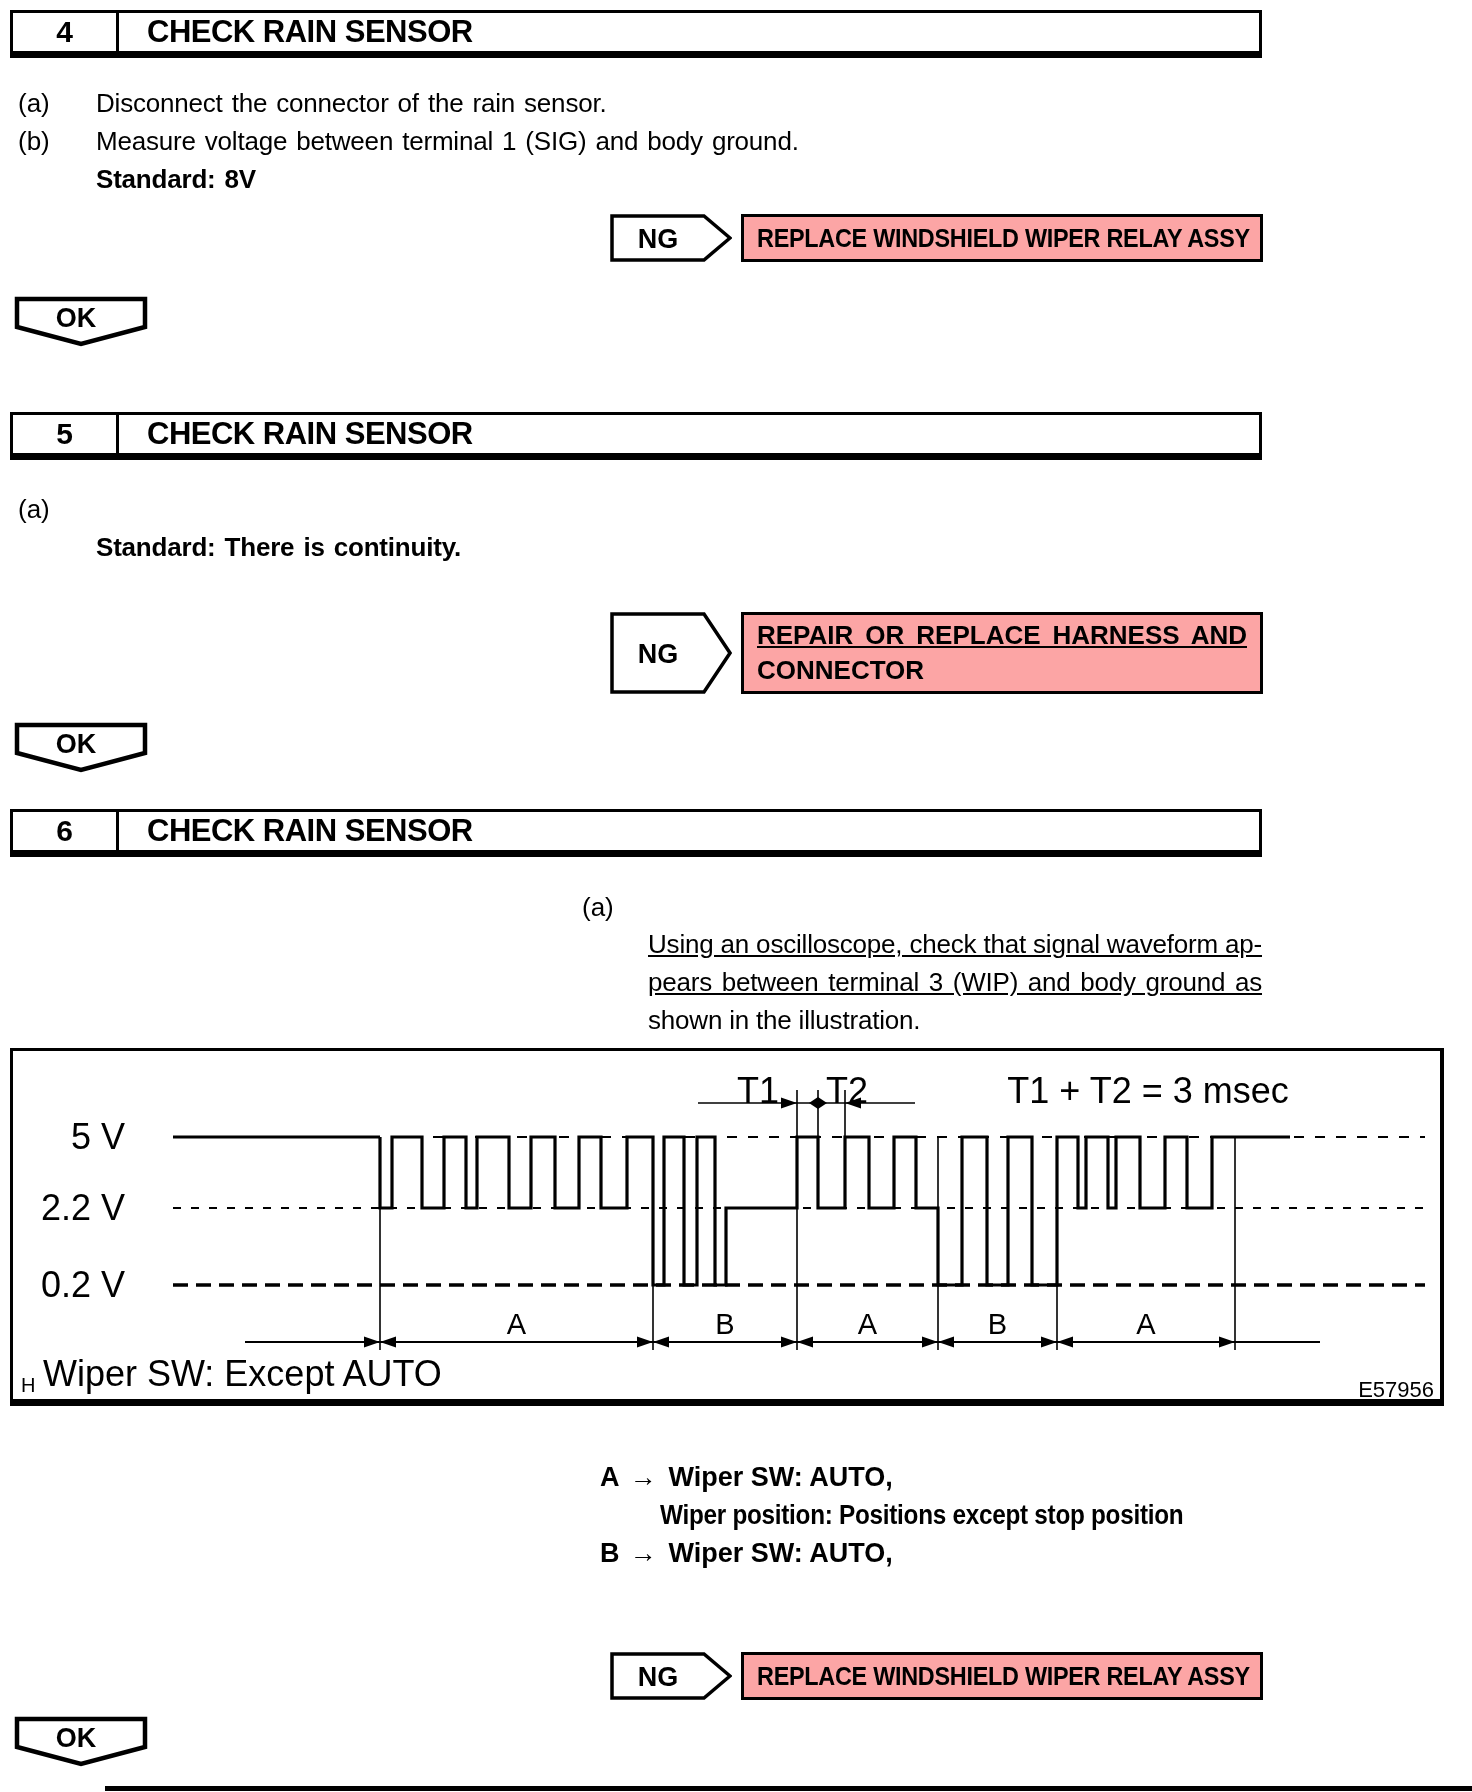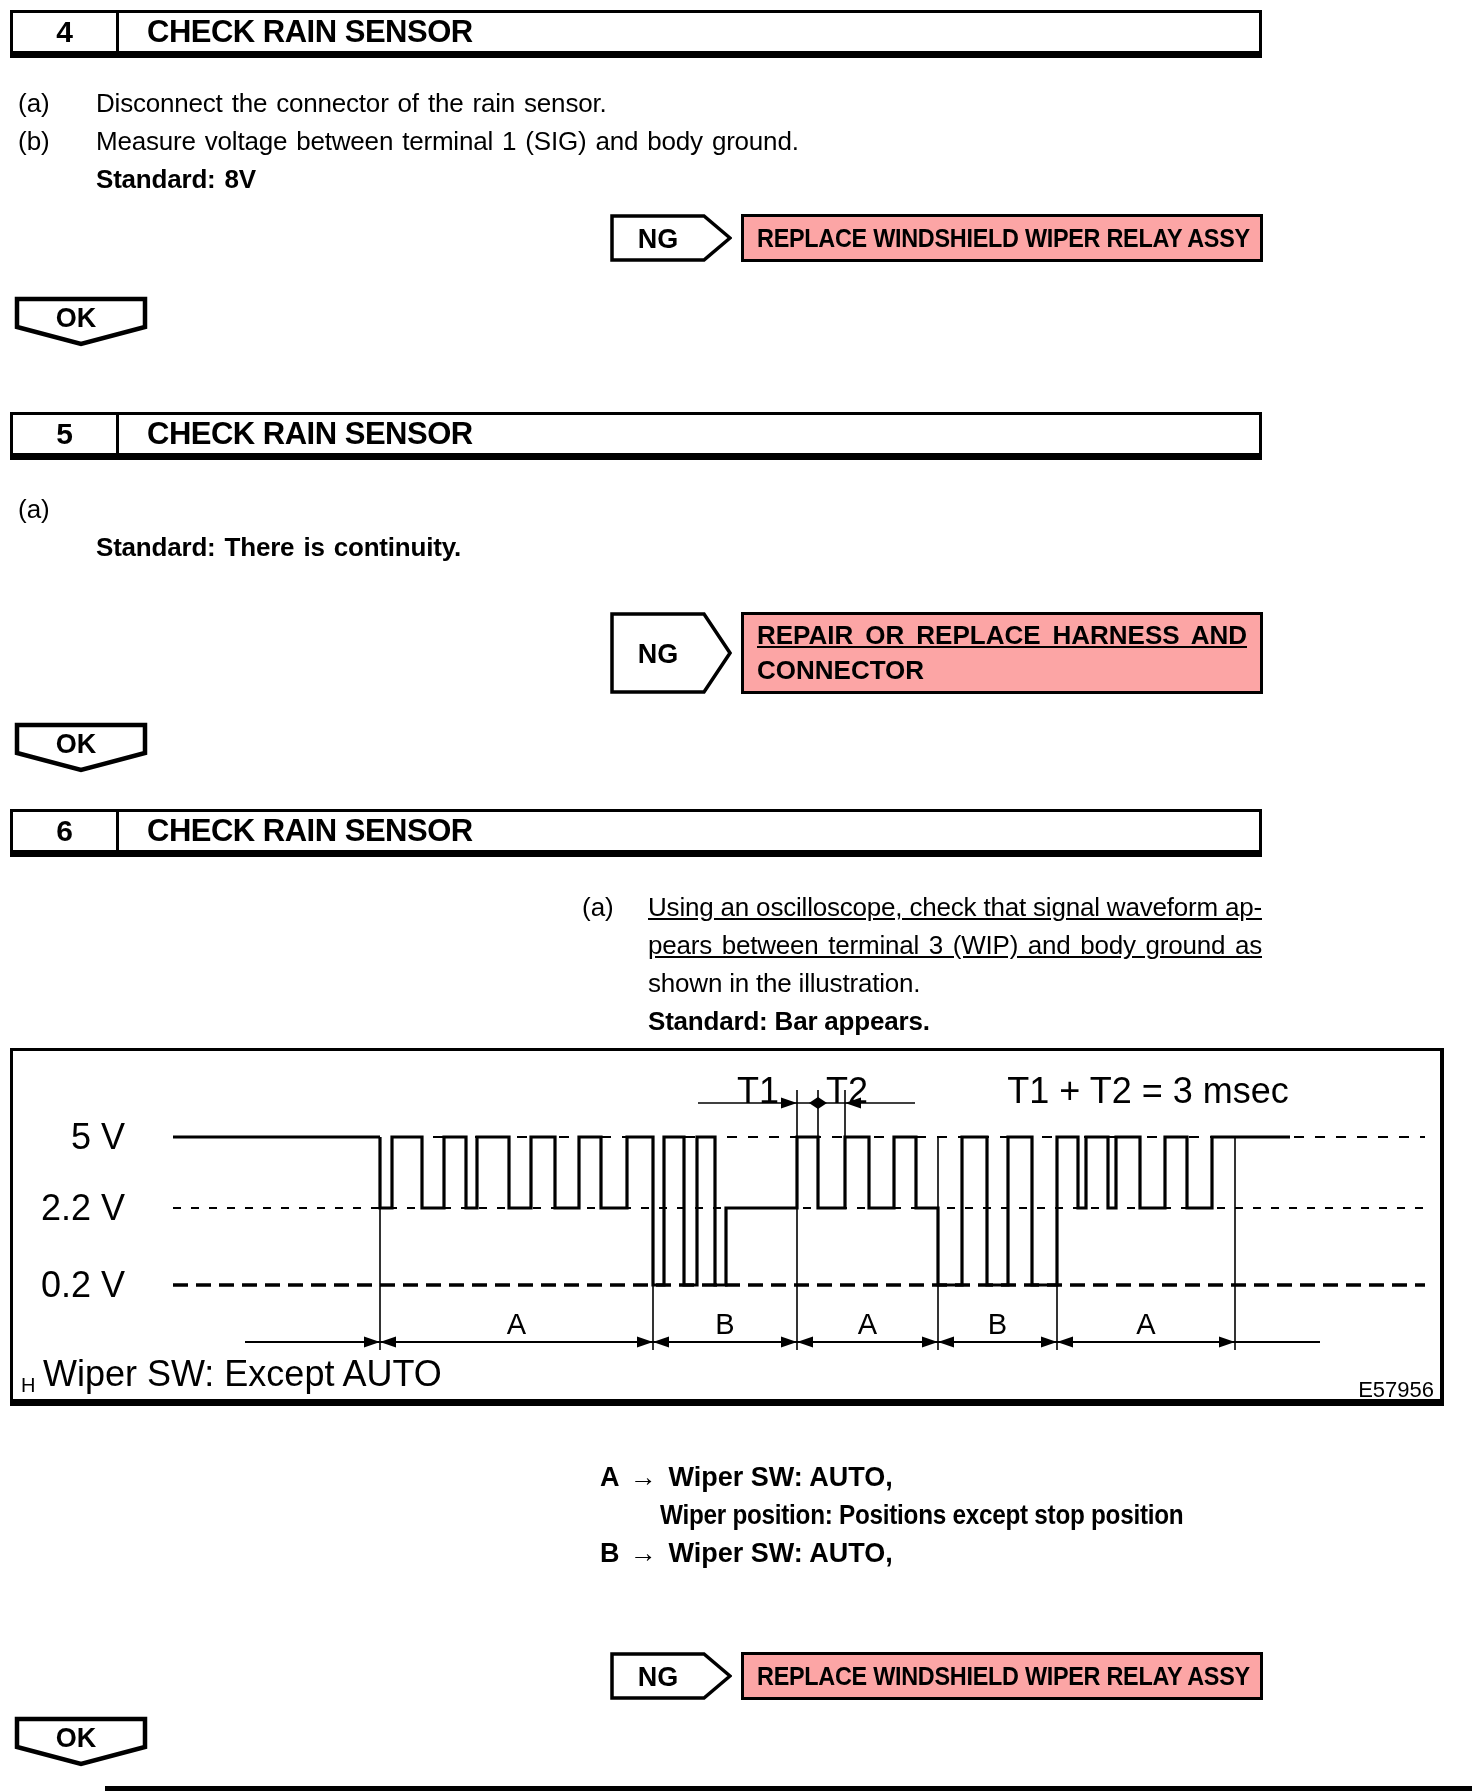--- a/index.html
+++ b/index.html
@@ -21,21 +21,21 @@
   .ngrow{position:absolute;left:610px;display:flex;align-items:stretch;}
   .ngpent{flex:none;margin-right:9px;}
   .ngbox{width:522px;border:3px solid #000;box-sizing:border-box;display:flex;flex-direction:column;
          justify-content:center;padding:2px 13px;font-weight:bold;font-size:26px;background:#fca5a5;line-height:35px;}
   .cond{display:inline-block;transform:scaleX(0.9);transform-origin:0 50%;white-space:nowrap;letter-spacing:-0.3px;}
   .jline{text-align:justify;text-align-last:justify;text-decoration:underline;}
   
   .okbadge{position:absolute;left:14px;}
   
   .para6label{position:absolute;left:582px;font-size:26px;line-height:38px;}
-  .para6{position:absolute;left:648px;width:614px;font-size:26px;line-height:38px;letter-spacing:-0.2px;}
+  .para6{position:absolute;left:648px;width:614px;font-size:26px;line-height:38px;letter-spacing:-0.2px;margin-top:37px;}
   
   .diagram{position:absolute;left:10px;top:1048px;width:1427px;height:348px;border:3px solid #000;
            border-right:4px solid #000;border-bottom:7px solid #000;background:#fff;}
   .diagram svg{position:absolute;left:0;top:0;font-family:"Liberation Sans",sans-serif;}
   .dlabel{position:absolute;font-size:36px;line-height:30px;white-space:nowrap;}
   .vlabel{left:0;width:112px;text-align:right;}
   .ctr{transform:translateX(-50%);}
   .cornermark{position:absolute;font-size:20px;}
   .figcode{position:absolute;font-size:22px;text-align:center;}
   

